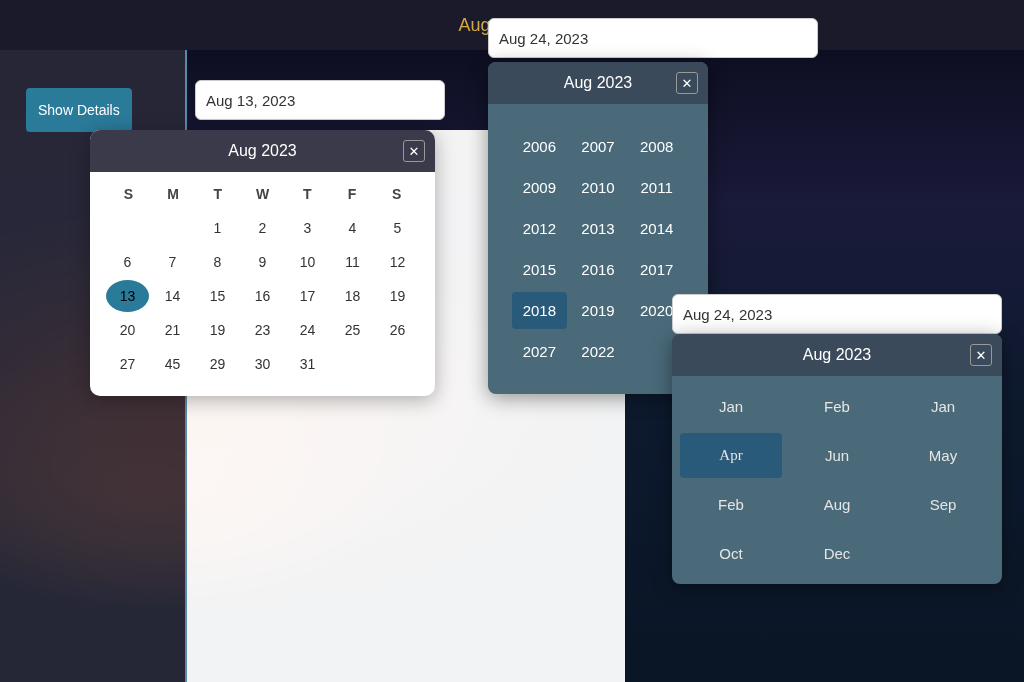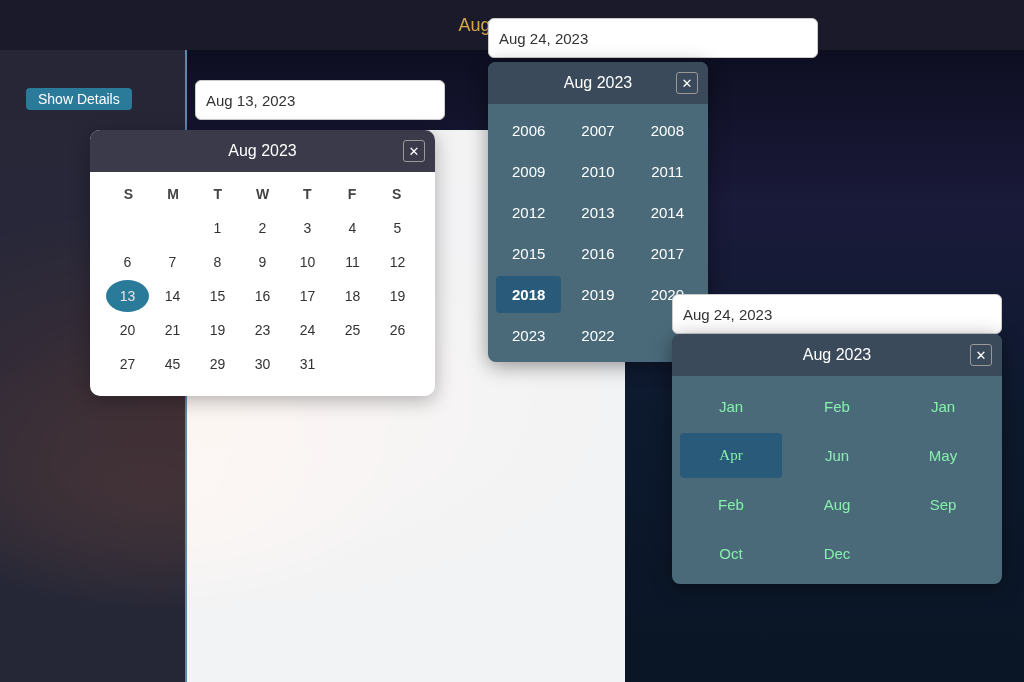--- a/index.html
+++ b/index.html
@@ -63,21 +63,21 @@
 
     
     .show-details-btn {
       position: absolute;
       top: 88px;
       left: 26px;
       background: #2a7a9a;
       color: white;
       border: none;
       border-radius: 4px;
-      padding: 3px 12px;
+      padding: 14px 12px;
       font-size: 14px;
       font-weight: 500;
       cursor: pointer;
       white-space: nowrap;
     }
 
     
     .date-input-left {
       position: absolute;
       top: 80px;
@@ -185,21 +185,21 @@
       border-radius: 50%;
       cursor: pointer;
       display: flex;
       align-items: center;
       justify-content: center;
       height: 32px;
     }
 
     .calendar-days span.selected {
       background: #2a7a9a;
-      color: #e5e5e5;
+      color: #000000;
       border-radius: 50%;
     }
 
     .calendar-days span.empty {
       color: transparent;
       cursor: default;
     }
 
     
     .year-picker-popup {
@@ -239,37 +239,36 @@
       display: flex;
       align-items: center;
       justify-content: center;
       cursor: pointer;
       font-size: 13px;
     }
 
     .year-grid {
       display: grid;
       grid-template-columns: repeat(3, 1fr);
-      padding: 8px;
+      padding: 24px;
       gap: 4px;
     }
 
     .year-item {
       color: white;
       text-align: center;
       padding: 10px 6px;
       cursor: pointer;
       border-radius: 4px;
       font-size: 15px;
     }
 
     .year-item.selected {
       background: #2a5a7a;
       border-radius: 4px;
-      font-weight: bold;
     }
 
     
     .month-picker-popup {
       position: absolute;
       top: 294px;
       left: 672px;
       width: 330px;
       background: #4a6a7a;
       border-radius: 8px;
@@ -325,21 +324,21 @@
     }
 
     .month-grid {
       display: grid;
       grid-template-columns: repeat(3, 1fr);
       padding: 8px;
       gap: 4px;
     }
 
     .month-item {
-      color: #86efac;
+      color: #e5e5e5;
       text-align: center;
       padding: 14px 6px;
       cursor: pointer;
       border-radius: 4px;
       font-size: 15px;
     }
 
     .month-item.selected {
       background: #2a5a7a;
       border-radius: 4px;
@@ -463,21 +462,21 @@
       <div class="year-item">2011</div>
       <div class="year-item">2012</div>
       <div class="year-item">2013</div>
       <div class="year-item">2014</div>
       <div class="year-item">2015</div>
       <div class="year-item">2016</div>
       <div class="year-item">2017</div>
       <div class="year-item selected">2018</div>
       <div class="year-item">2019</div>
       <div class="year-item">2020</div>
-      <div class="year-item">2023</div>
+      <div class="year-item">2027</div>
       <div class="year-item">2022</div>
     </div>
 </div>
 
 <div class="date-input-month">
   <span>Aug 24, 2023</span>
 </div>
 
 <div class="month-picker-popup" style="top: 334px;">
   <div class="month-picker-header">

